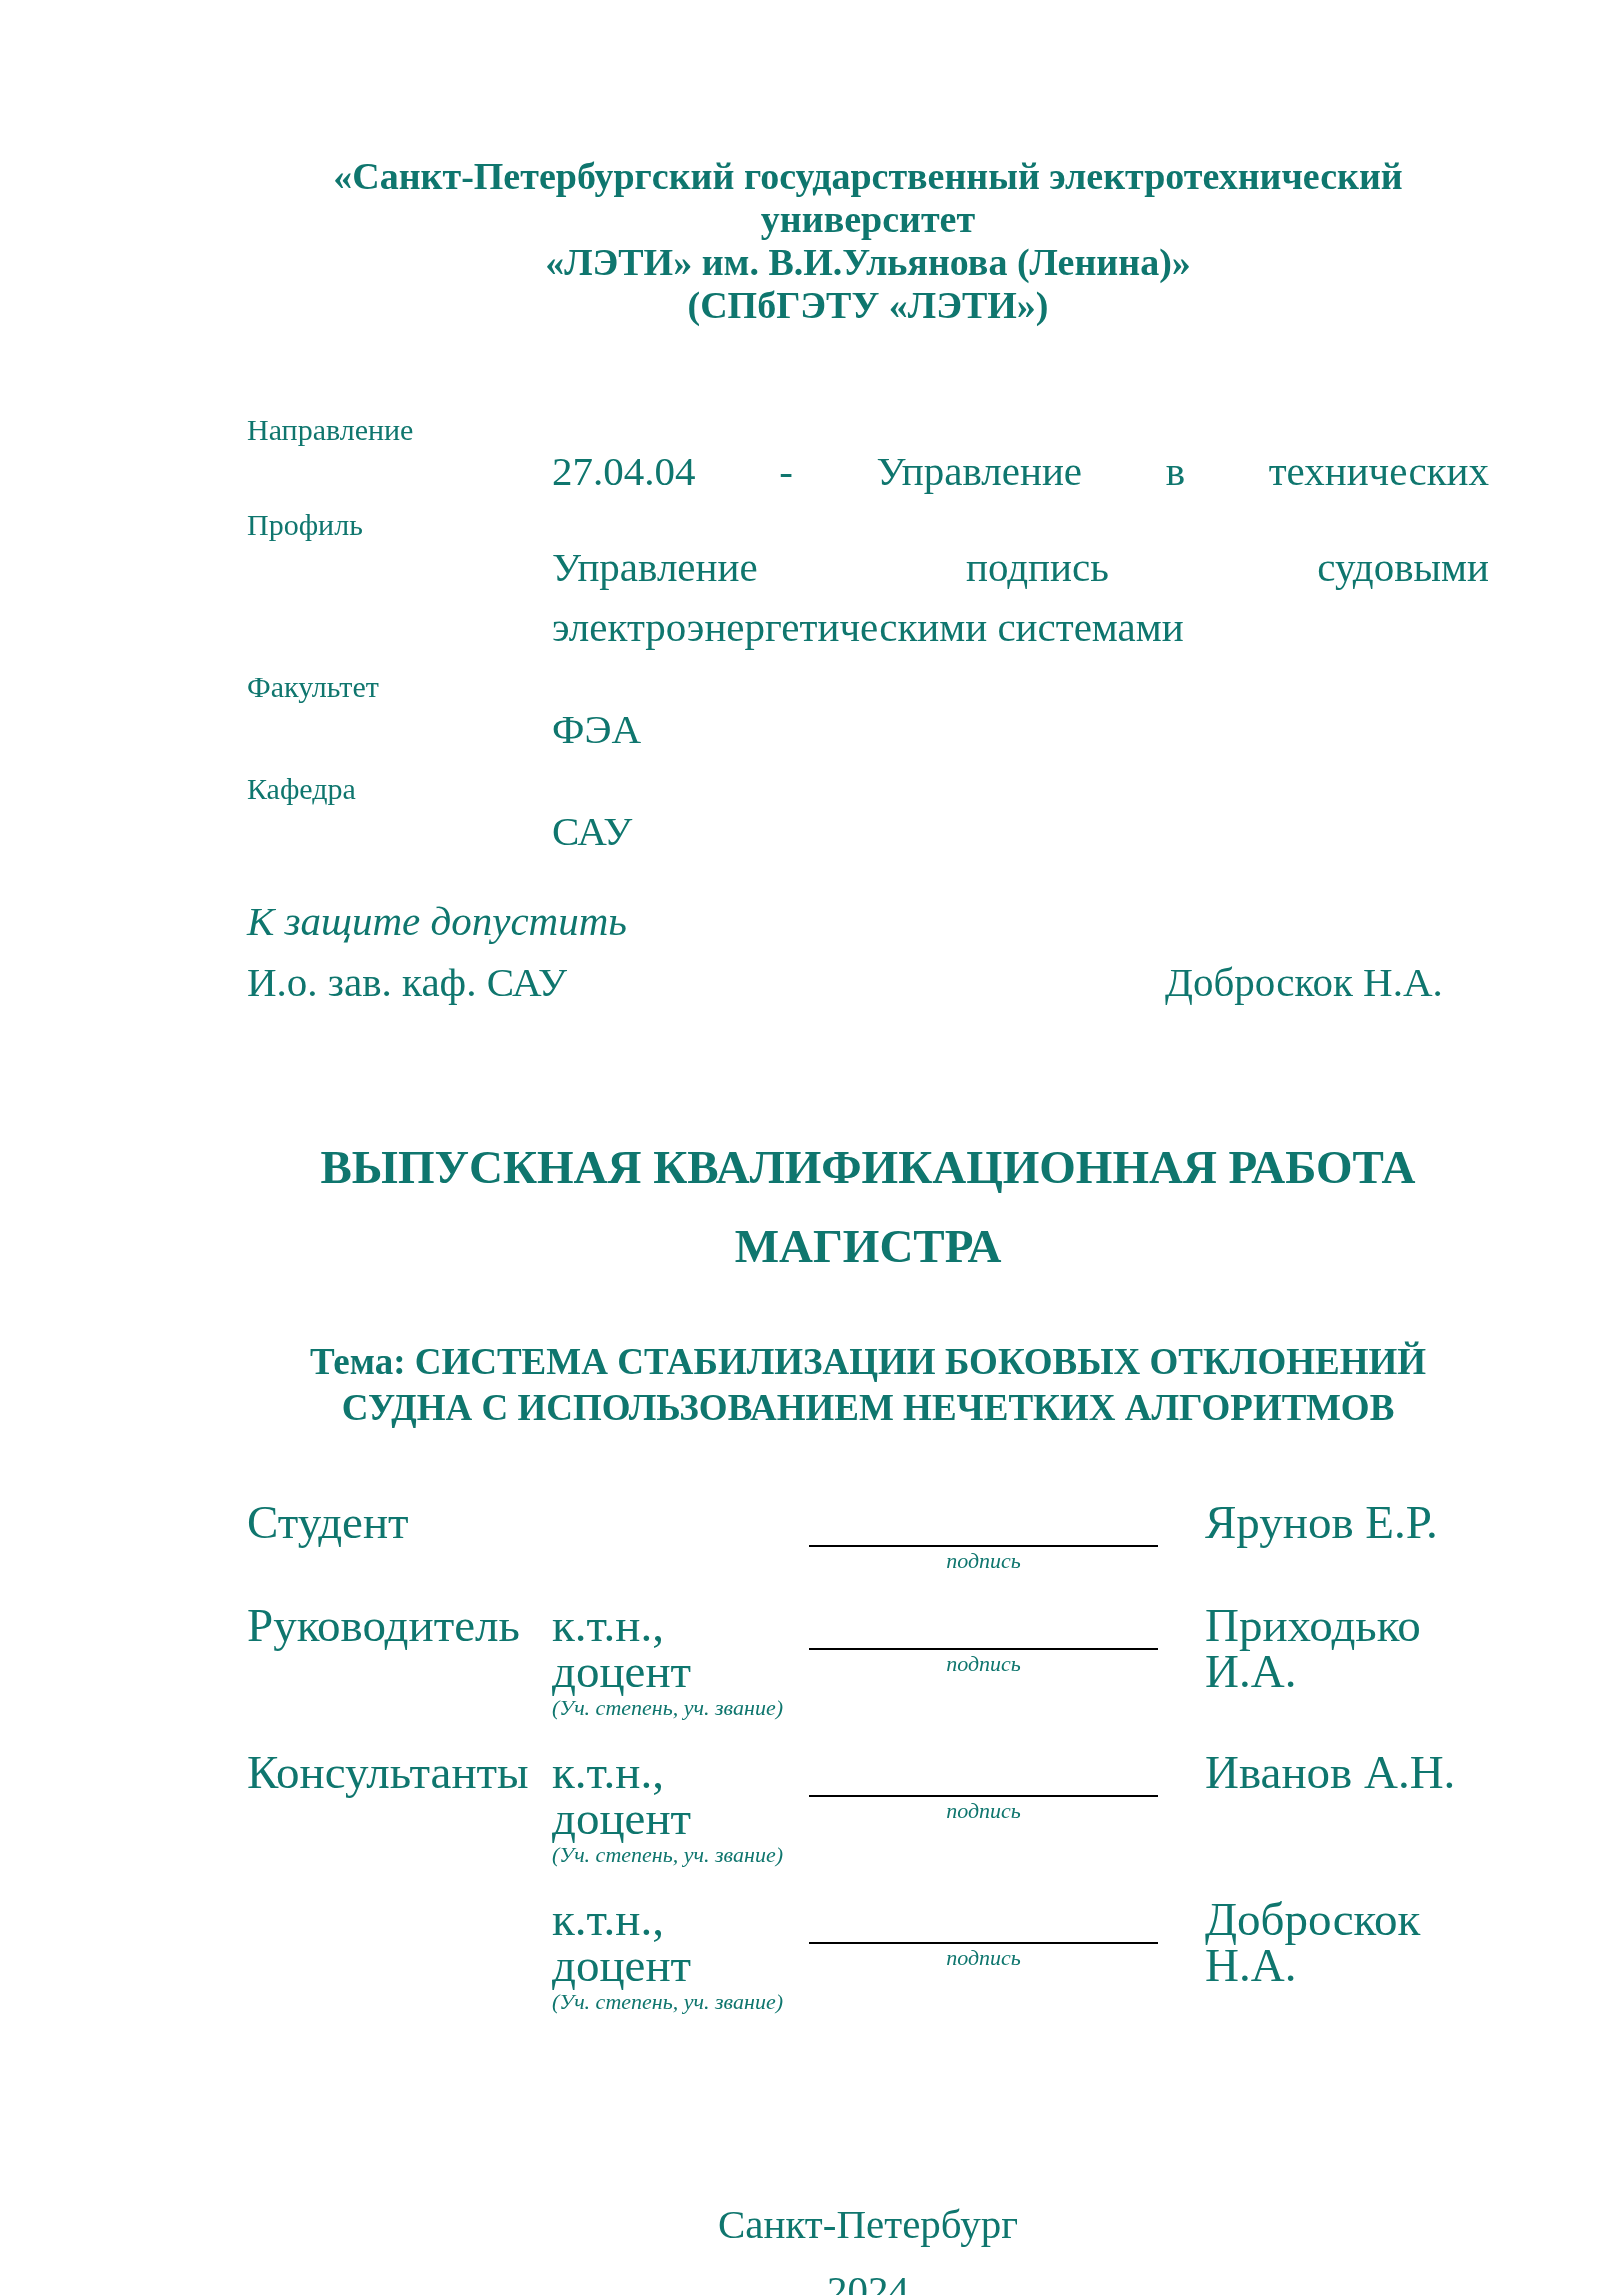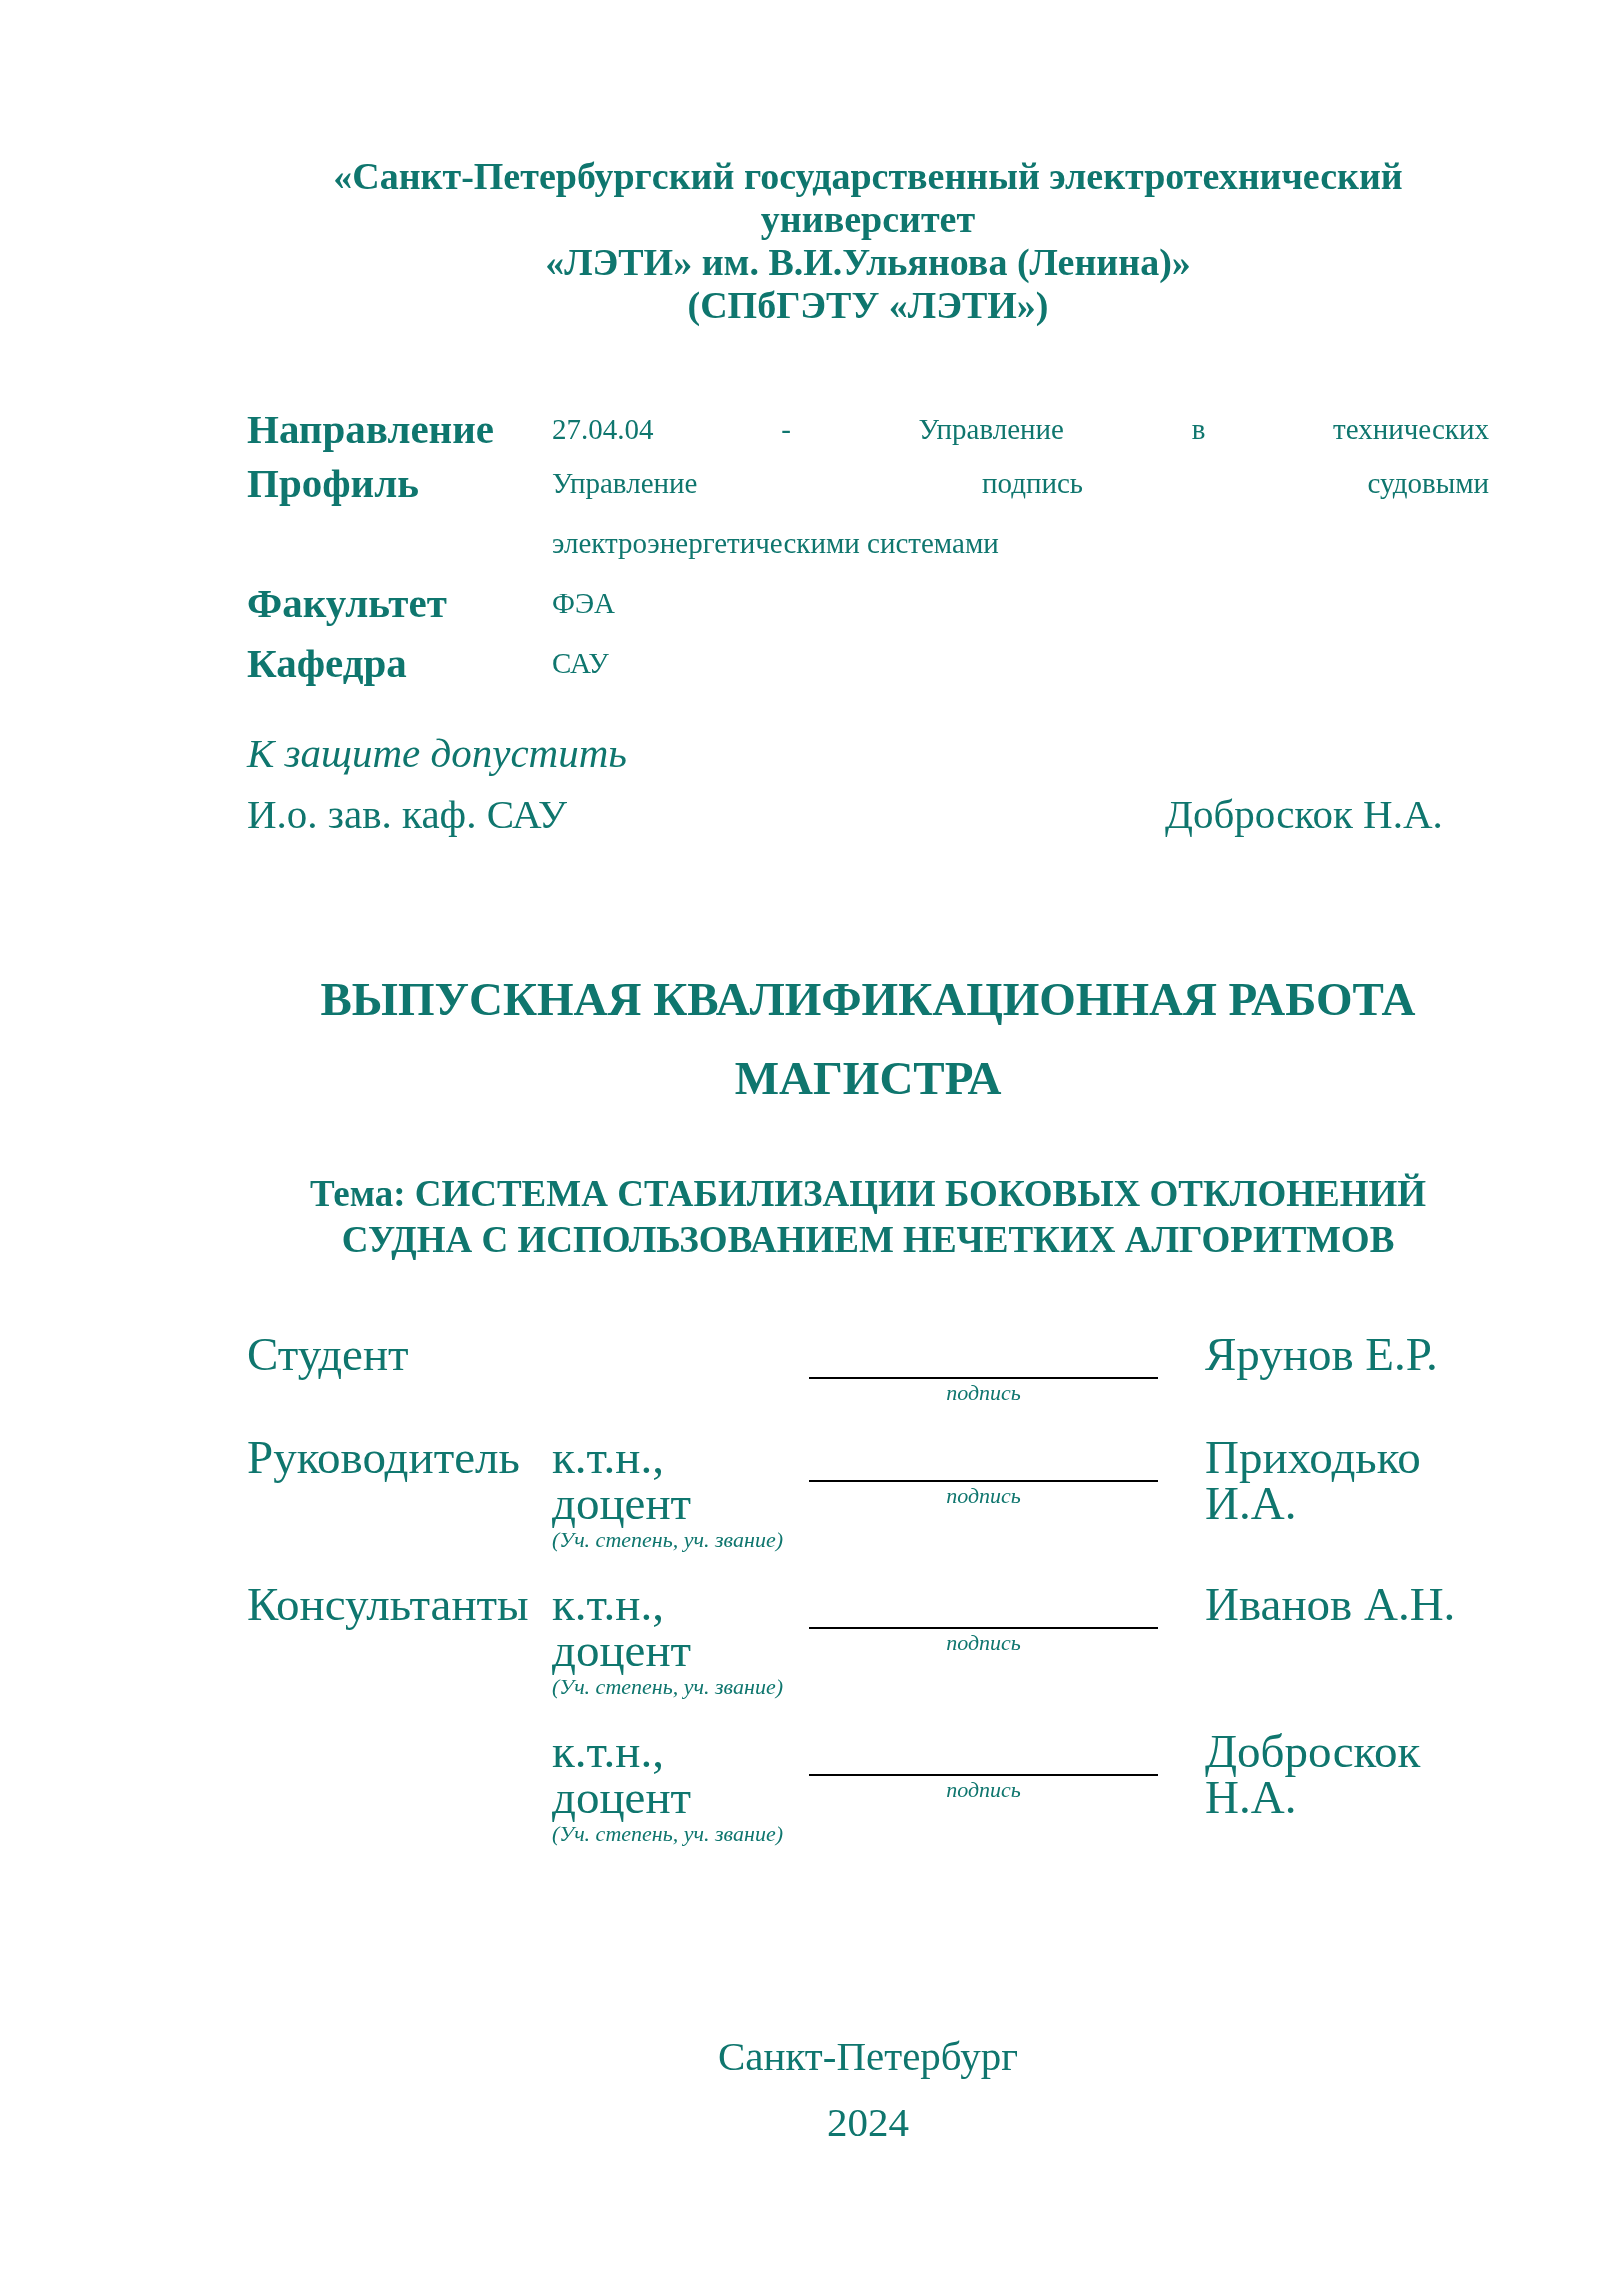--- a/index.html
+++ b/index.html
@@ -16,22 +16,22 @@
     overflow: hidden;
   }
   .content { width: 1242px; }
 
   
   .univ-header { text-align: center; font-weight: bold; font-size: 38px; line-height: 43px; }
 
   
   .info { margin-top: 79px; }
   .info-row { display: grid; grid-template-columns: 305px 1fr; align-items: start; }
-  .info-label { font-weight: bold; font-size: 41px; }
-  .info-value { font-size: 29px; }
+  .info-label { font-weight: normal; font-size: 30px; }
+  .info-value { font-size: 41px; margin-top: 42px; }
   .info-row .line { line-height: 60px; }
   .info-row.first .line { line-height: 47px; }
   .info-row.first .info-label, .info-row .info-label { line-height: inherit; }
   .info-row.first .info-label { line-height: 47px; }
   .info-row .info-label { line-height: 60px; }
   .spread { display: flex; justify-content: space-between; }
 
   
   .admission { margin-top: 37px; font-size: 41px; }
   .permit-line { font-style: italic; line-height: 47px; }

